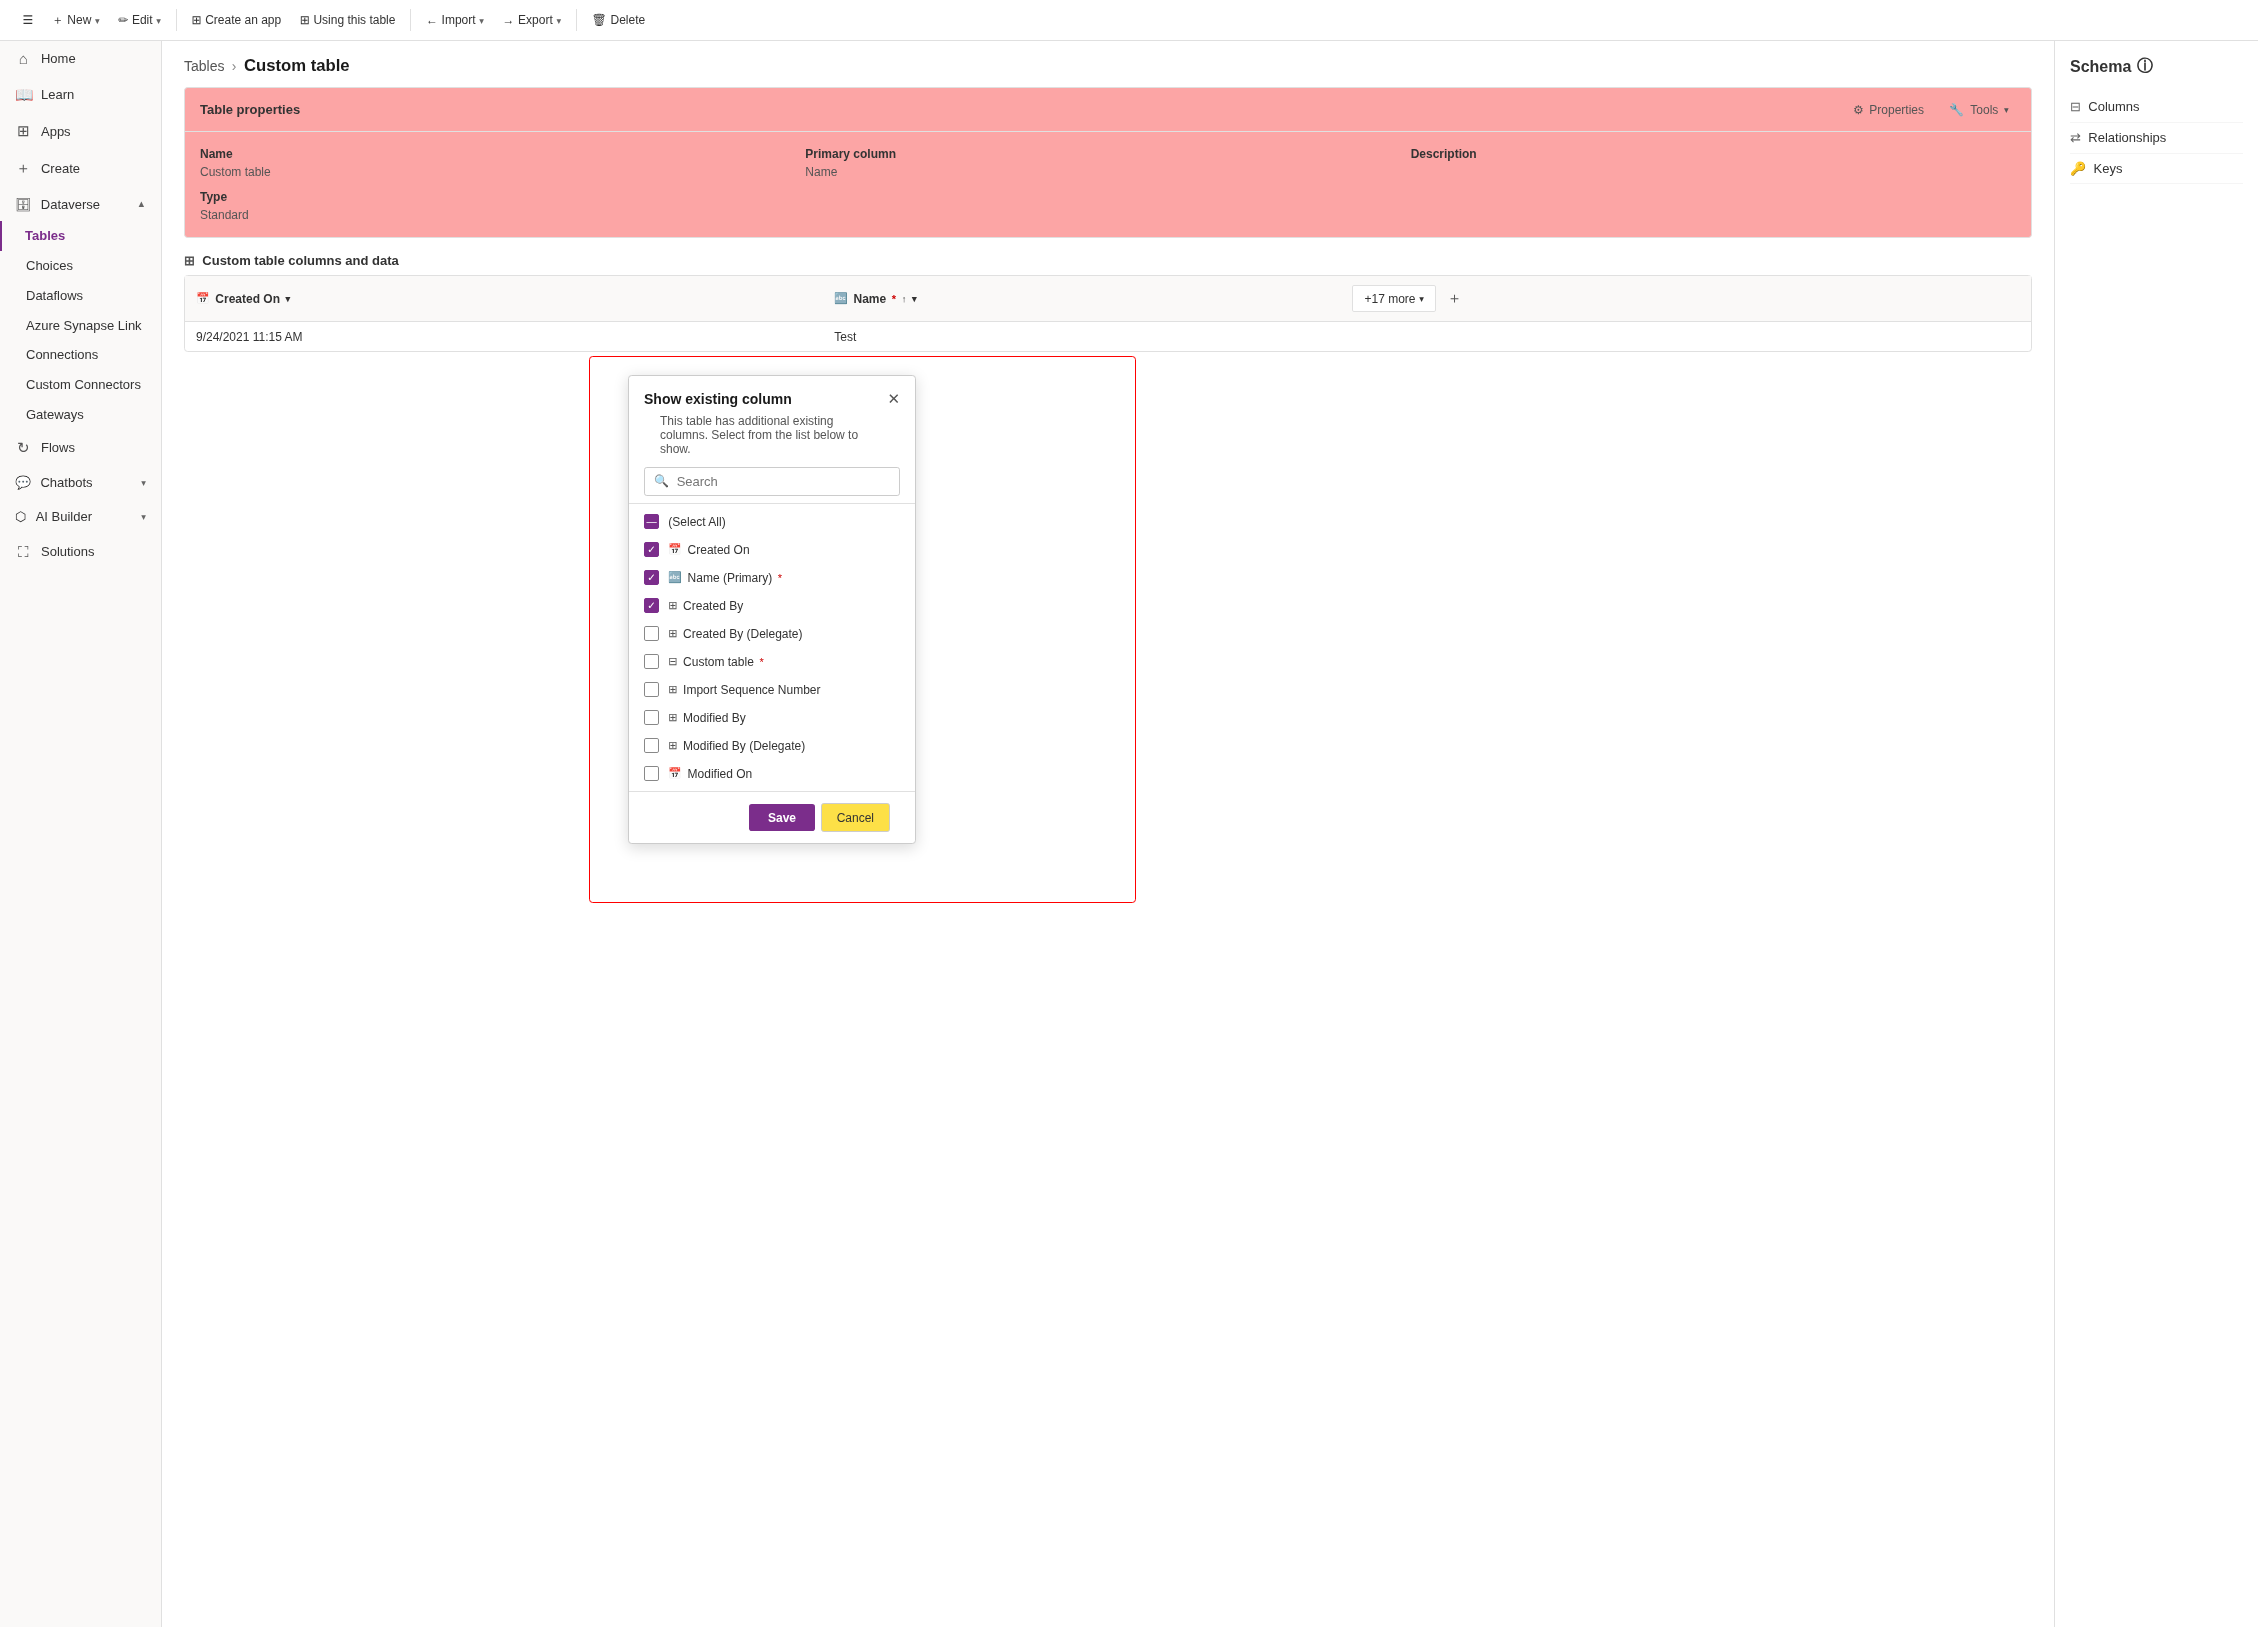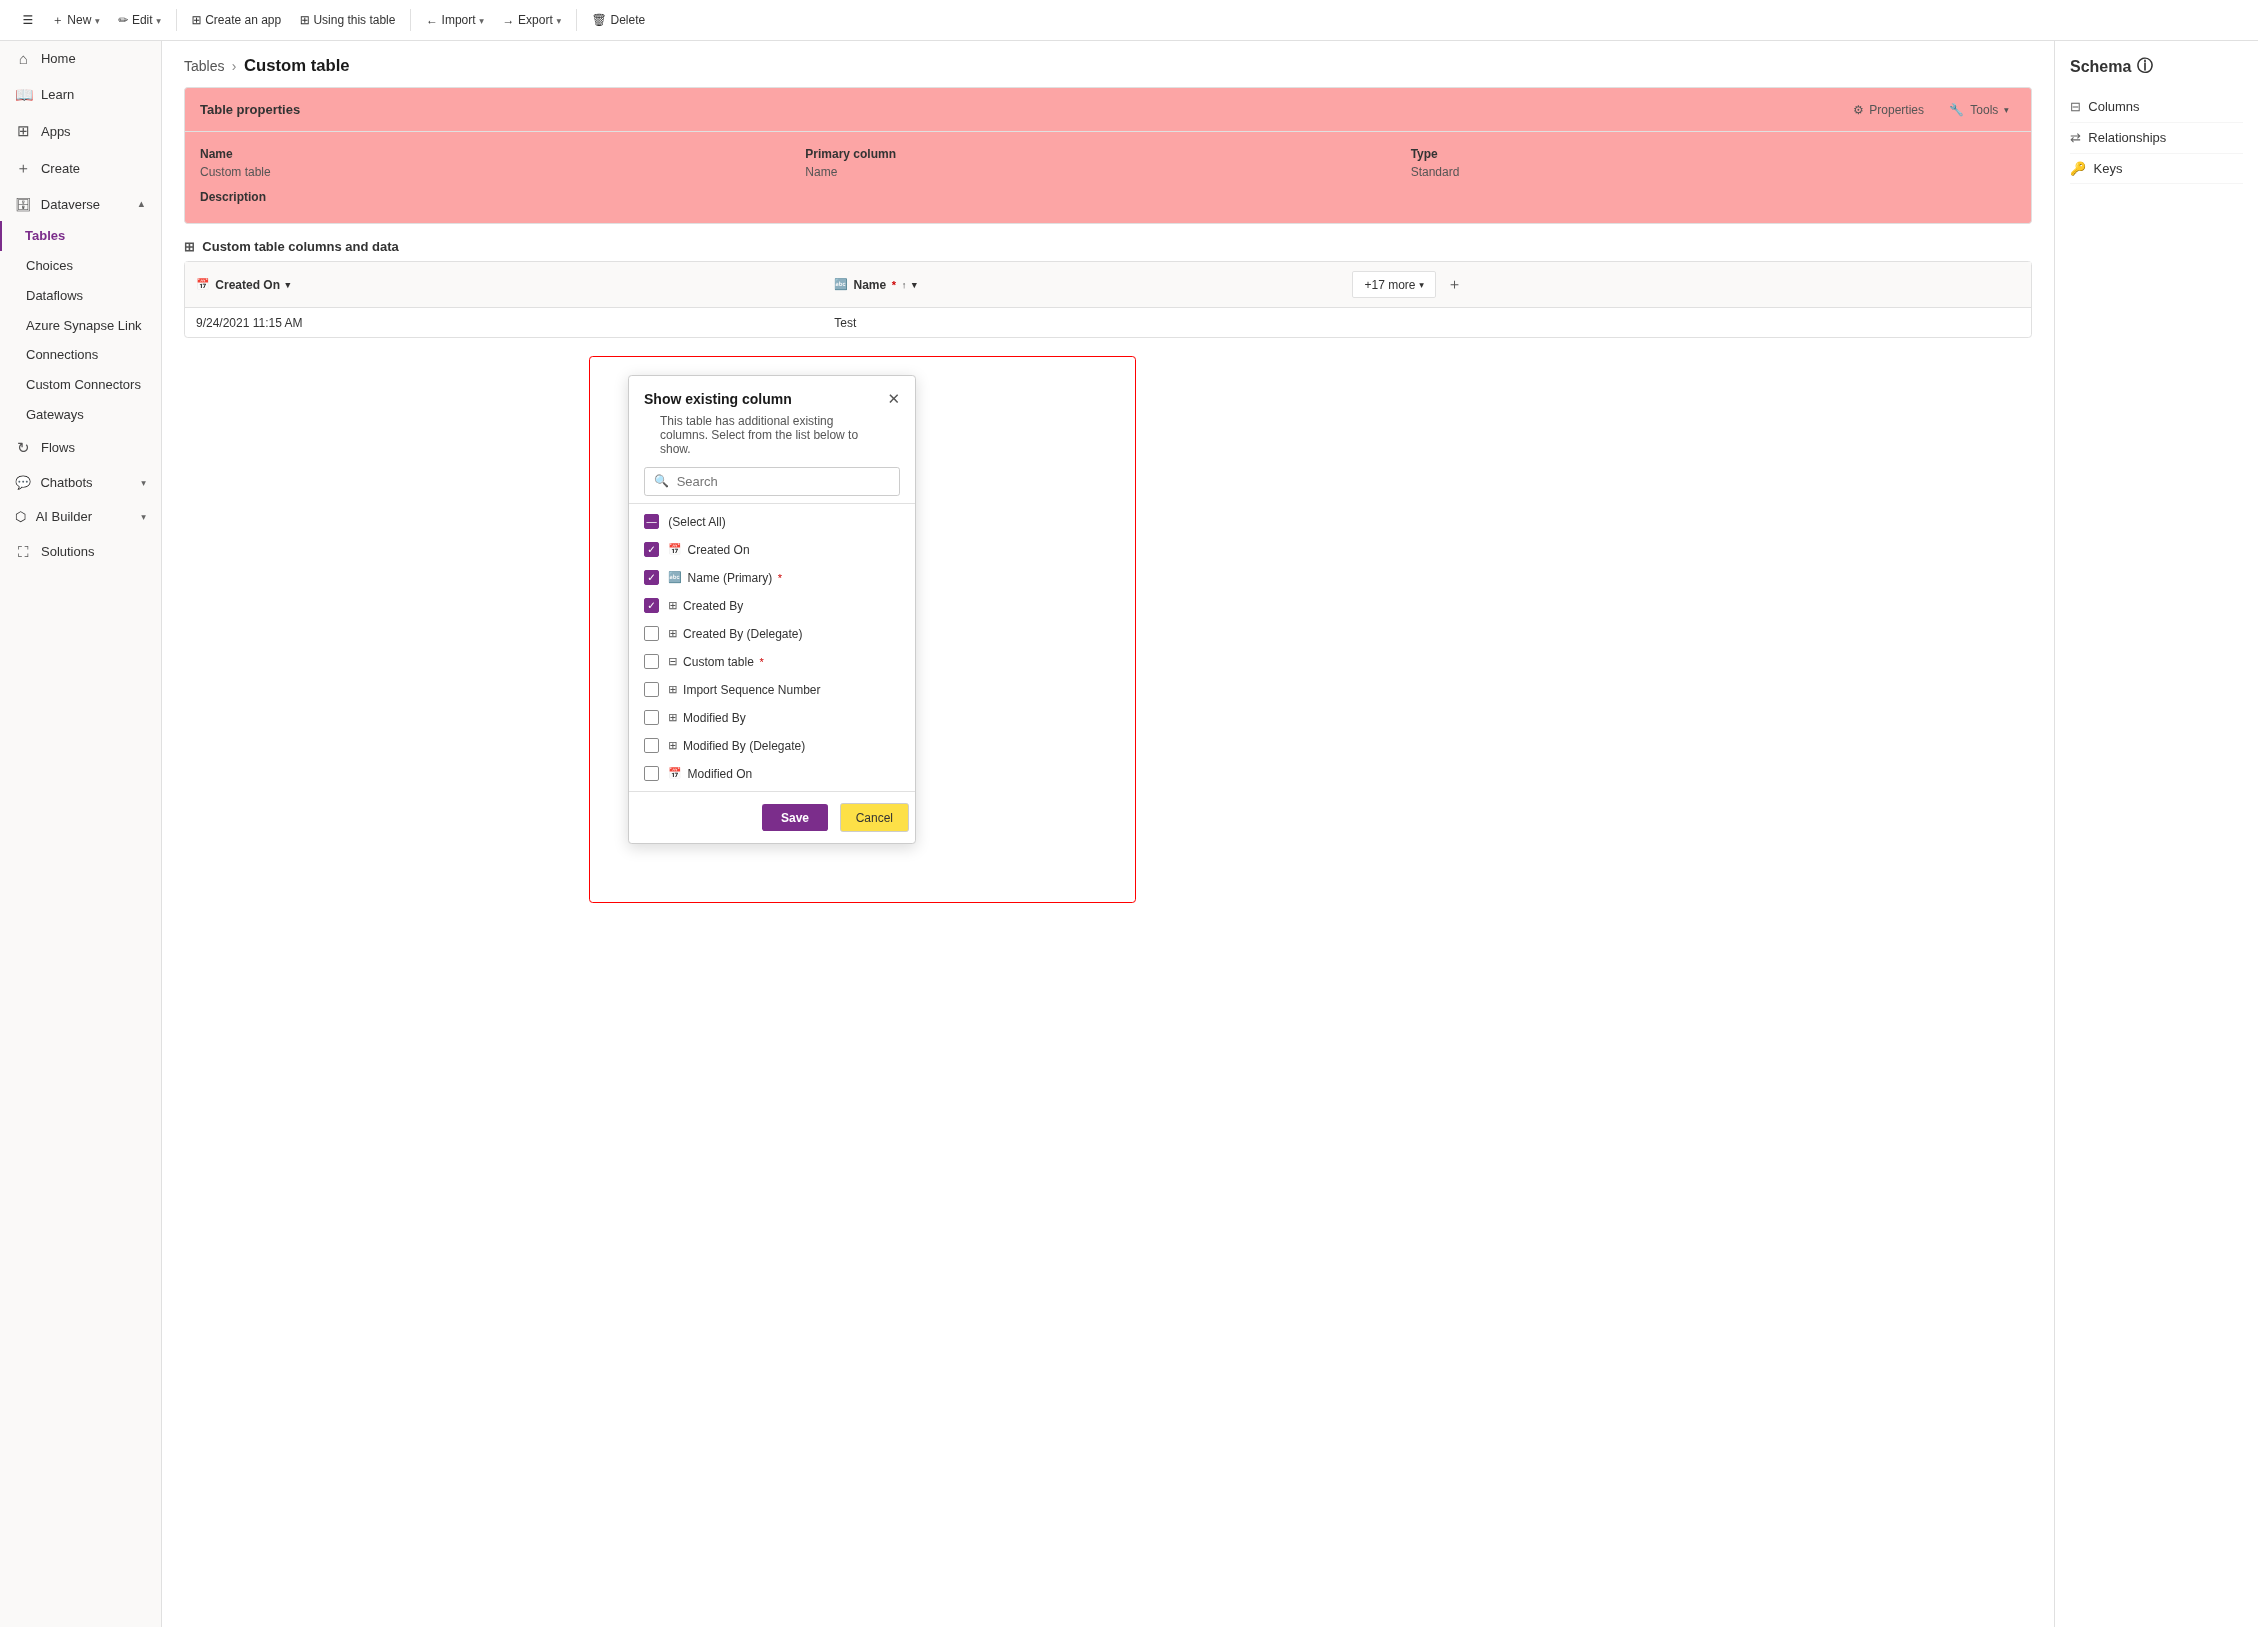--- a/index.html
+++ b/index.html
@@ -191,22 +191,22 @@
     }
     .cb-box.checked { background: #7b2d8b; border-color: #7b2d8b; }
     .cb-box.partial { background: #7b2d8b; border-color: #7b2d8b; }
     .cb-check { color: #fff; font-size: 10.2px; }
     .cb-label { display: flex; align-items: center; gap: 5.6px; }
     .cb-col-icon { font-size: 11px; color: #555; }
     .cb-required { color: #c00; font-size: 11px; }
 
     
     .dialog-footer {
-      display: flex; align-items: center; justify-content: flex-end; gap: 12px;
-      padding: 11px 6px; border-top: 0.9px solid #e0e0e0;
+      display: flex; align-items: center; justify-content: flex-end; gap: 6px;
+      padding: 11px 25px; border-top: 0.9px solid #e0e0e0;
     }
     .btn-save {
       background: #7b2d8b; color: #fff; border: none; padding: 6.5px 18.6px;
       font-size: 12px; border-radius: 2.8px; cursor: pointer; font-weight: 600;
     }
     .btn-cancel {
       background: #fde047; color: #333; border: 0.9px solid #ccc; padding: 6.5px 15px;
       font-size: 12px; border-radius: 2.8px; cursor: pointer;
     }
 
@@ -354,26 +354,26 @@
       <div class="table-props-body">
         <div class="prop-group">
           <div class="prop-label">Name</div>
           <div class="prop-value">Custom table</div>
         </div>
         <div class="prop-group">
           <div class="prop-label">Primary column</div>
           <div class="prop-value">Name</div>
         </div>
         <div class="prop-group">
+          <div class="prop-label">Description</div>
+          <div class="prop-value"></div>
+        </div>
+        <div class="prop-group">
           <div class="prop-label">Type</div>
           <div class="prop-value">Standard</div>
-        </div>
-        <div class="prop-group">
-          <div class="prop-label">Description</div>
-          <div class="prop-value"></div>
         </div>
       </div>
     </div>
 
     <div class="data-section">
       <div class="data-section-header">
         <span class="data-section-icon">⊞</span>
         <span>Custom table columns and data</span>
       </div>
       <div class="data-table-container">

